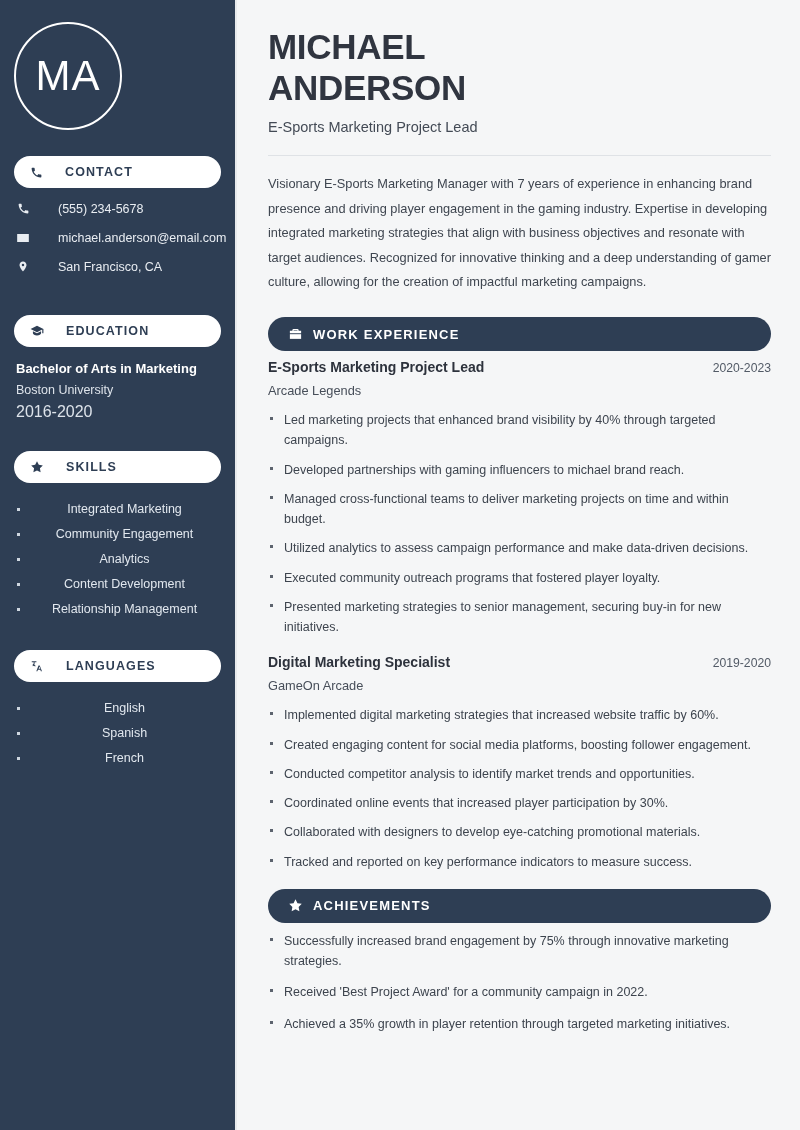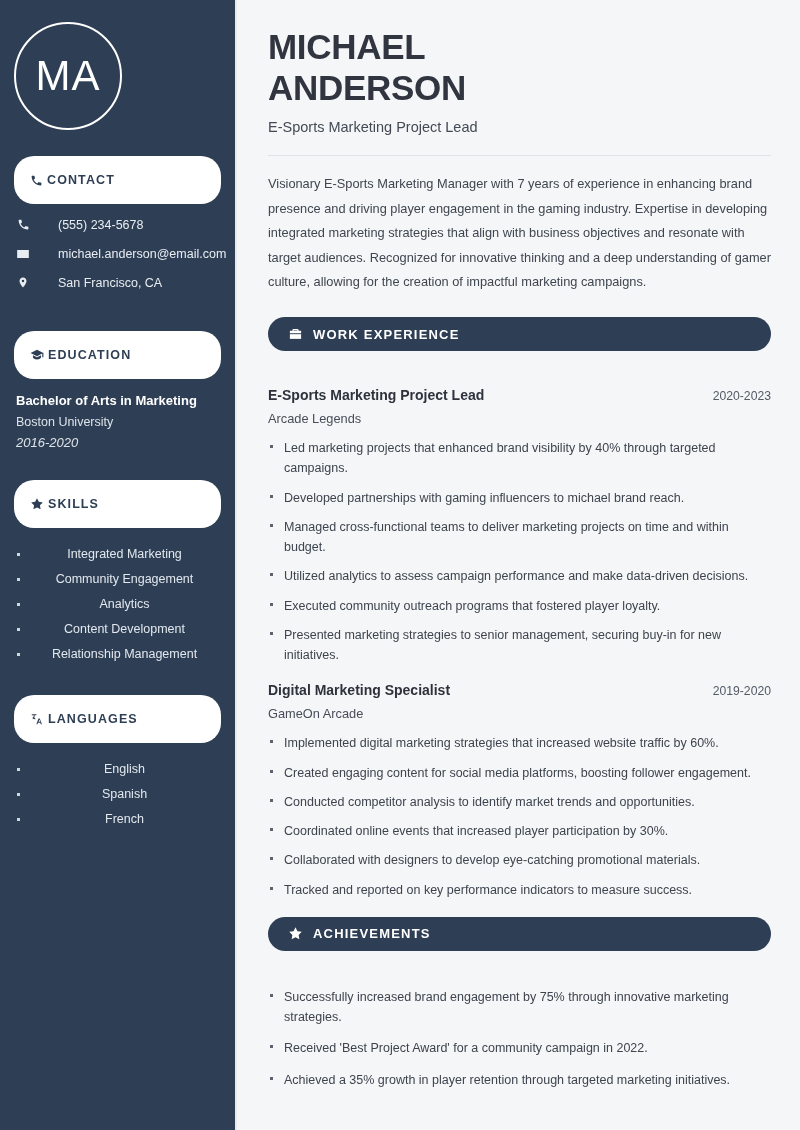--- a/index.html
+++ b/index.html
@@ -55,24 +55,24 @@
     font-weight: 400;
     letter-spacing: 1px;
     color: #ffffff;
     line-height: 1;
   }
 
   .pill {
     background: #ffffff;
     color: #2e3e54;
     border-radius: 20px;
-    height: 48px;
+    height: 32px;
     display: flex;
     align-items: center;
-    gap: 4px;
+    gap: 22px;
     padding: 0 16px;
     margin-bottom: 14px;
   }
   .pill .pill-label {
     font-size: 12.5px;
     font-weight: 700;
     letter-spacing: 1.1px;
     text-transform: uppercase;
     white-space: nowrap;
   }
@@ -95,23 +95,22 @@
     font-weight: 700;
     color: #ffffff;
     margin-bottom: 7px;
   }
   .edu-school {
     font-size: 12.5px;
     color: #dde3ea;
     margin-bottom: 6px;
   }
   .edu-years {
-    font-size: 13px;
+    font-size: 16px;
     color: #dde3ea;
-    font-style: italic;
   }
 
   .side-list { list-style: none; padding: 0 2px; margin-bottom: 28px; text-align: center; }
   .side-list li {
     position: relative;
     padding-left: 14px;
     font-size: 12.5px;
     color: #e2e8ef;
     height: 25px;
     line-height: 25px;
@@ -164,21 +163,21 @@
 
   .section-bar {
     background: #2e3e54;
     color: #ffffff;
     border-radius: 20px;
     height: 34px;
     display: flex;
     align-items: center;
     gap: 10px;
     padding: 0 20px;
-    margin-bottom: 36px;
+    margin-bottom: 8px;
   }
   .section-bar .bar-label {
     font-size: 13px;
     font-weight: 700;
     letter-spacing: 1.2px;
     text-transform: uppercase;
   }
   .section-bar .icon svg { display: block; }
 
   .job { margin-bottom: 17px; }

